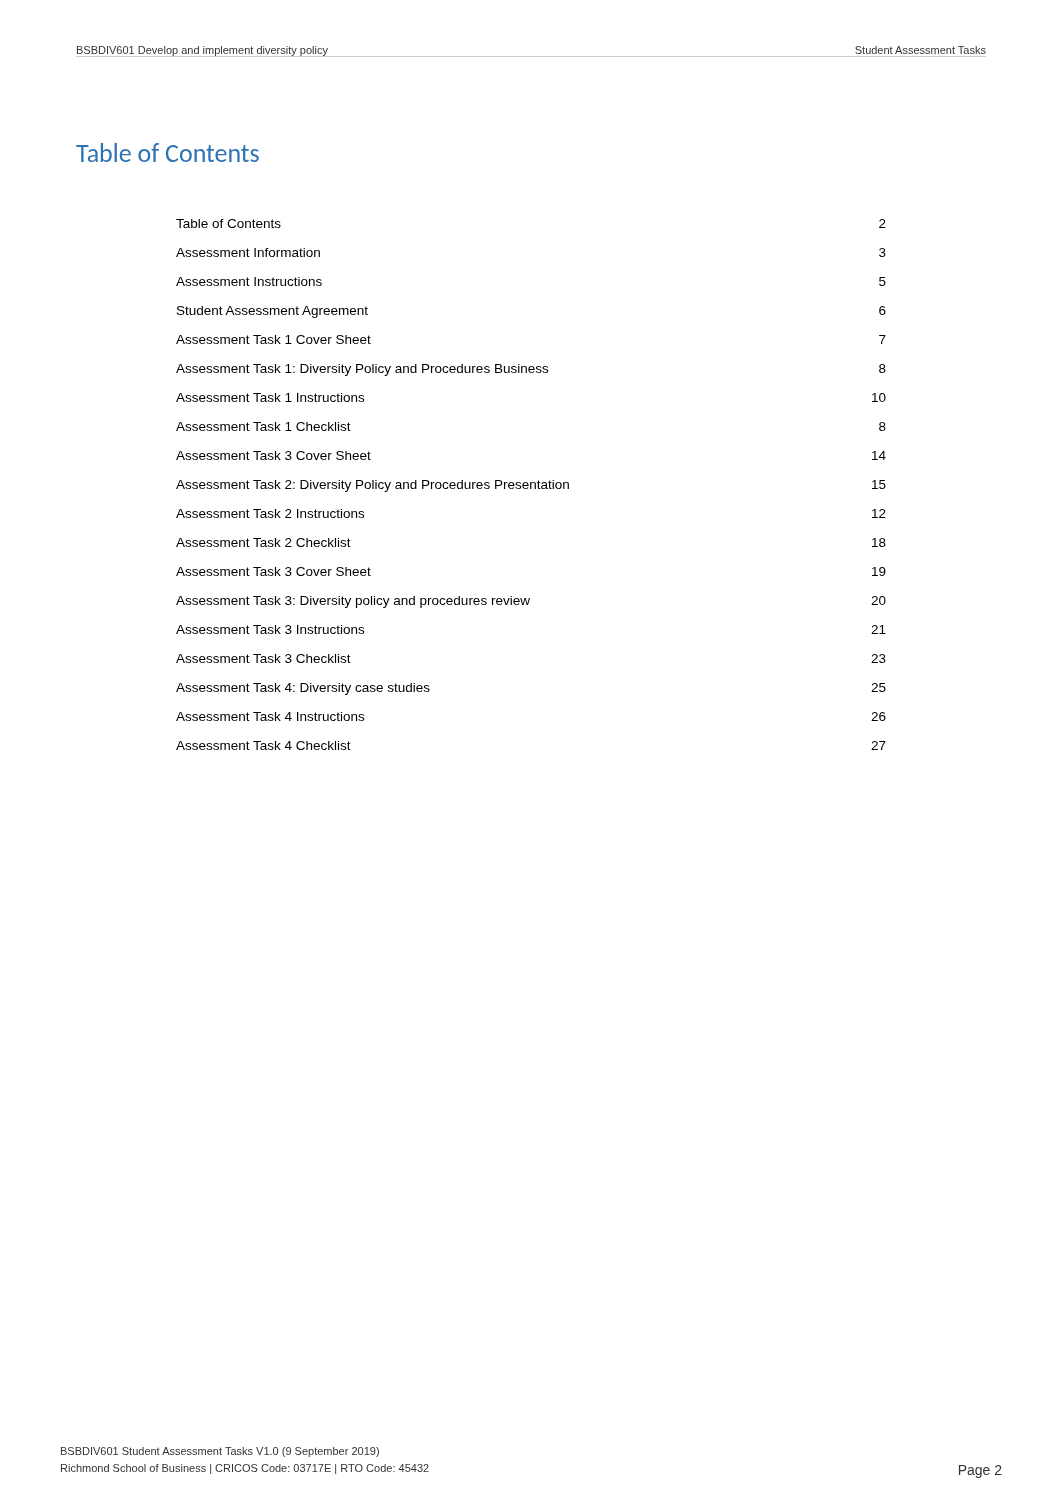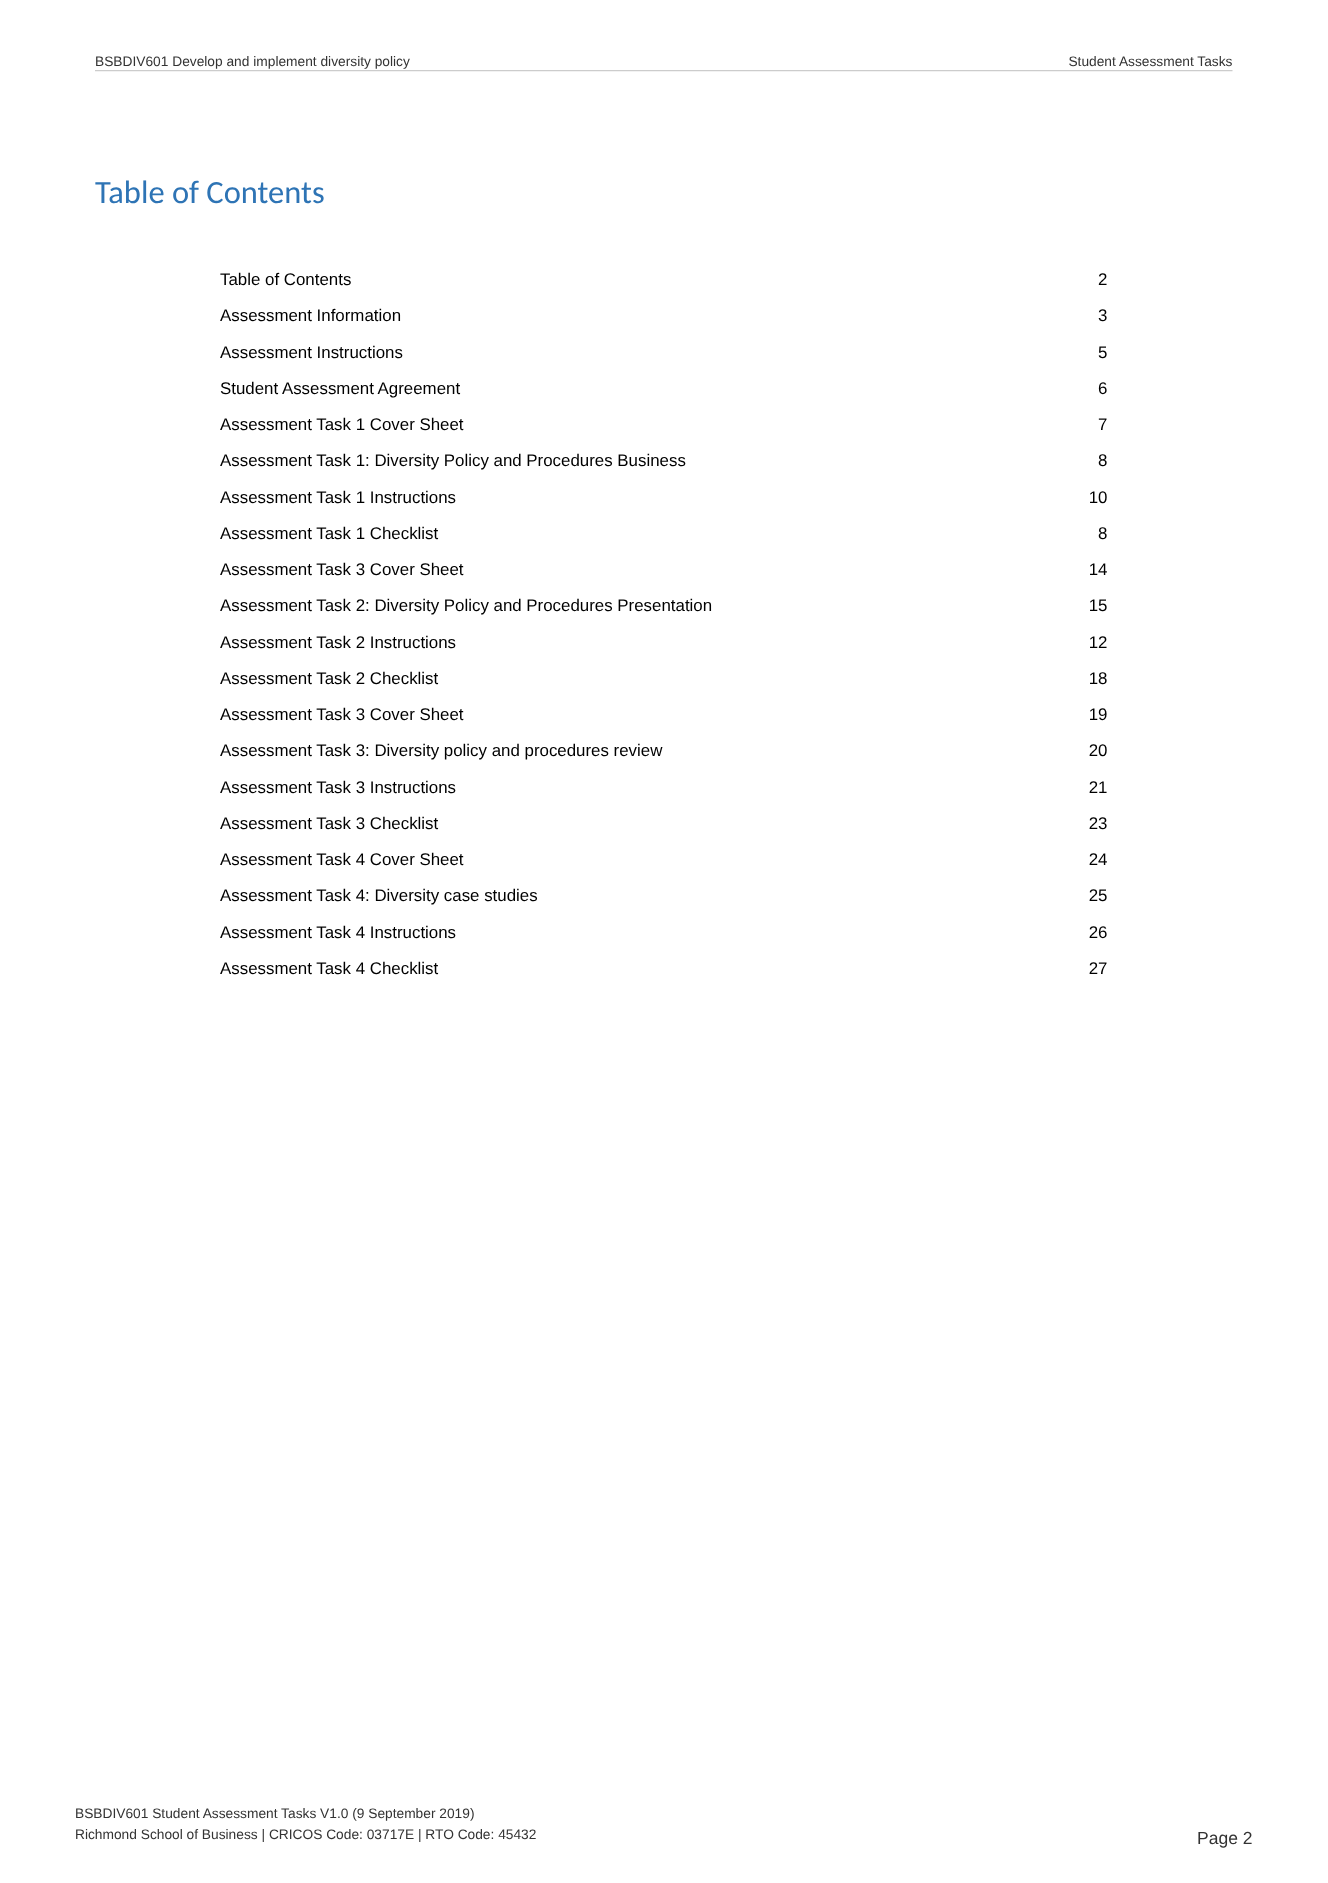--- a/index.html
+++ b/index.html
@@ -183,24 +183,20 @@
           </tr>
           <tr>
             <td>Assessment Task 3 Instructions</td>
             <td>21</td>
           </tr>
           <tr>
             <td>Assessment Task 3 Checklist</td>
             <td>23</td>
           </tr>
           <tr>
-            <td>Assessment Task 4 Cover Sheet</td>
-            <td>24</td>
-          </tr>
-          <tr>
             <td>Assessment Task 4: Diversity case studies</td>
             <td>25</td>
           </tr>
           <tr>
             <td>Assessment Task 4 Instructions</td>
             <td>26</td>
           </tr>
           <tr>
             <td>Assessment Task 4 Checklist</td>
             <td>27</td>

